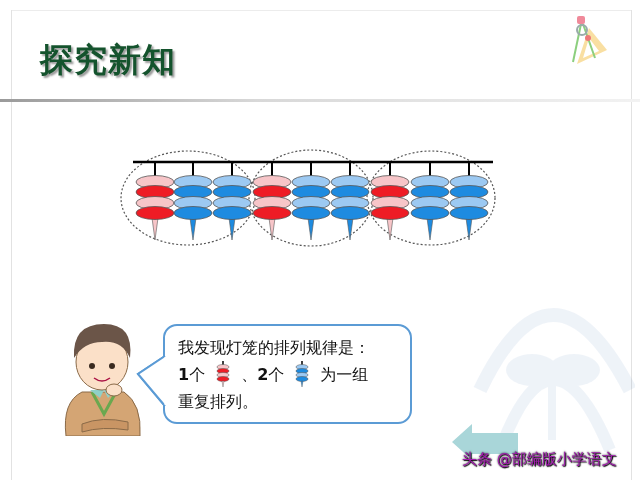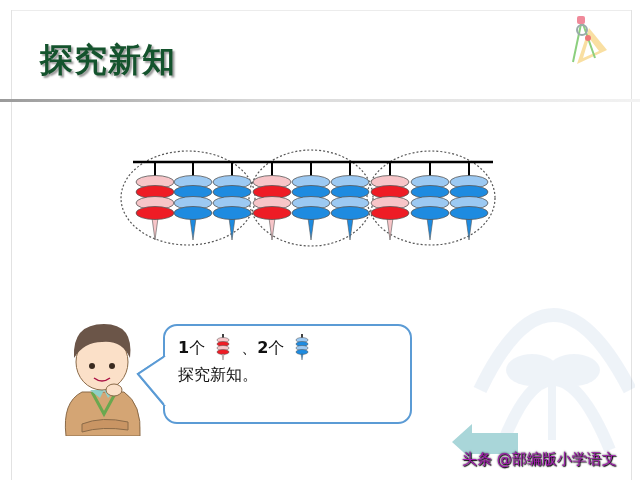--- a/index.html
+++ b/index.html
@@ -153,20 +153,21 @@
   <path d="M29,2 L2,20 L29,52" fill="#fff" stroke="#5b9bd5" stroke-width="2"></path>
   <rect x="28" y="0" width="12" height="54" fill="#fff"></rect>
 </svg>
 <div class="bubble"></div>
 <svg style="position:absolute;left:136px;top:354px;" width="40" height="54" viewBox="0 0 40 54">
   <path d="M29,2 L2,20 L29,52" fill="#fff" stroke="#5b9bd5" stroke-width="2"></path>
   <rect x="28.5" y="3" width="3" height="48" fill="#fff"></rect>
 </svg>
 
 <div class="bubble-text">
+  <div class="row">我发现灯笼的排列规律是：</div>
   <div class="row">
     <b>1</b>
     <span>个</span>
     <svg class="mini" viewBox="0 0 20 27">
       <line x1="10" y1="0" x2="10" y2="4" stroke="#000" stroke-width="1.5"></line>
       <ellipse cx="10" cy="6" rx="6" ry="2.5" fill="#f7c5c8" stroke="#555" stroke-width="0.5"></ellipse>
       <ellipse cx="10" cy="10" rx="6" ry="2.5" fill="#ee1c25" stroke="#555" stroke-width="0.5"></ellipse>
       <ellipse cx="10" cy="14" rx="6" ry="2.5" fill="#f7c5c8" stroke="#555" stroke-width="0.5"></ellipse>
       <ellipse cx="10" cy="18" rx="6" ry="2.5" fill="#ee1c25" stroke="#555" stroke-width="0.5"></ellipse>
       <path d="M9,20 L11,20 L10,26 Z" fill="#f7c5c8" stroke="#555" stroke-width="0.4"></path>
@@ -175,21 +176,22 @@
     <b>2</b>
     <span>个</span>
     <svg class="mini" viewBox="0 0 20 27">
       <line x1="10" y1="0" x2="10" y2="4" stroke="#000" stroke-width="1.5"></line>
       <ellipse cx="10" cy="6" rx="6" ry="2.5" fill="#9cc9f2" stroke="#555" stroke-width="0.5"></ellipse>
       <ellipse cx="10" cy="10" rx="6" ry="2.5" fill="#1e8be0" stroke="#555" stroke-width="0.5"></ellipse>
       <ellipse cx="10" cy="14" rx="6" ry="2.5" fill="#9cc9f2" stroke="#555" stroke-width="0.5"></ellipse>
       <ellipse cx="10" cy="18" rx="6" ry="2.5" fill="#1e8be0" stroke="#555" stroke-width="0.5"></ellipse>
       <path d="M9,20 L11,20 L10,26 Z" fill="#1e8be0" stroke="#555" stroke-width="0.4"></path>
     </svg>
+    <span>为一组</span>
   </div>
-  <div class="row">探究新知。</div>
+  <div class="row">重复排列。</div>
 </div>
 
 <svg class="back-arrow" viewBox="0 0 70 36">
   <polygon points="2,18 22,0 22,9 68,9 68,30 22,30 22,36" fill="#a9d6d9"></polygon>
 </svg>
 
 <div class="credit">头条 @部编版小学语文</div>
 
 </body></html>

